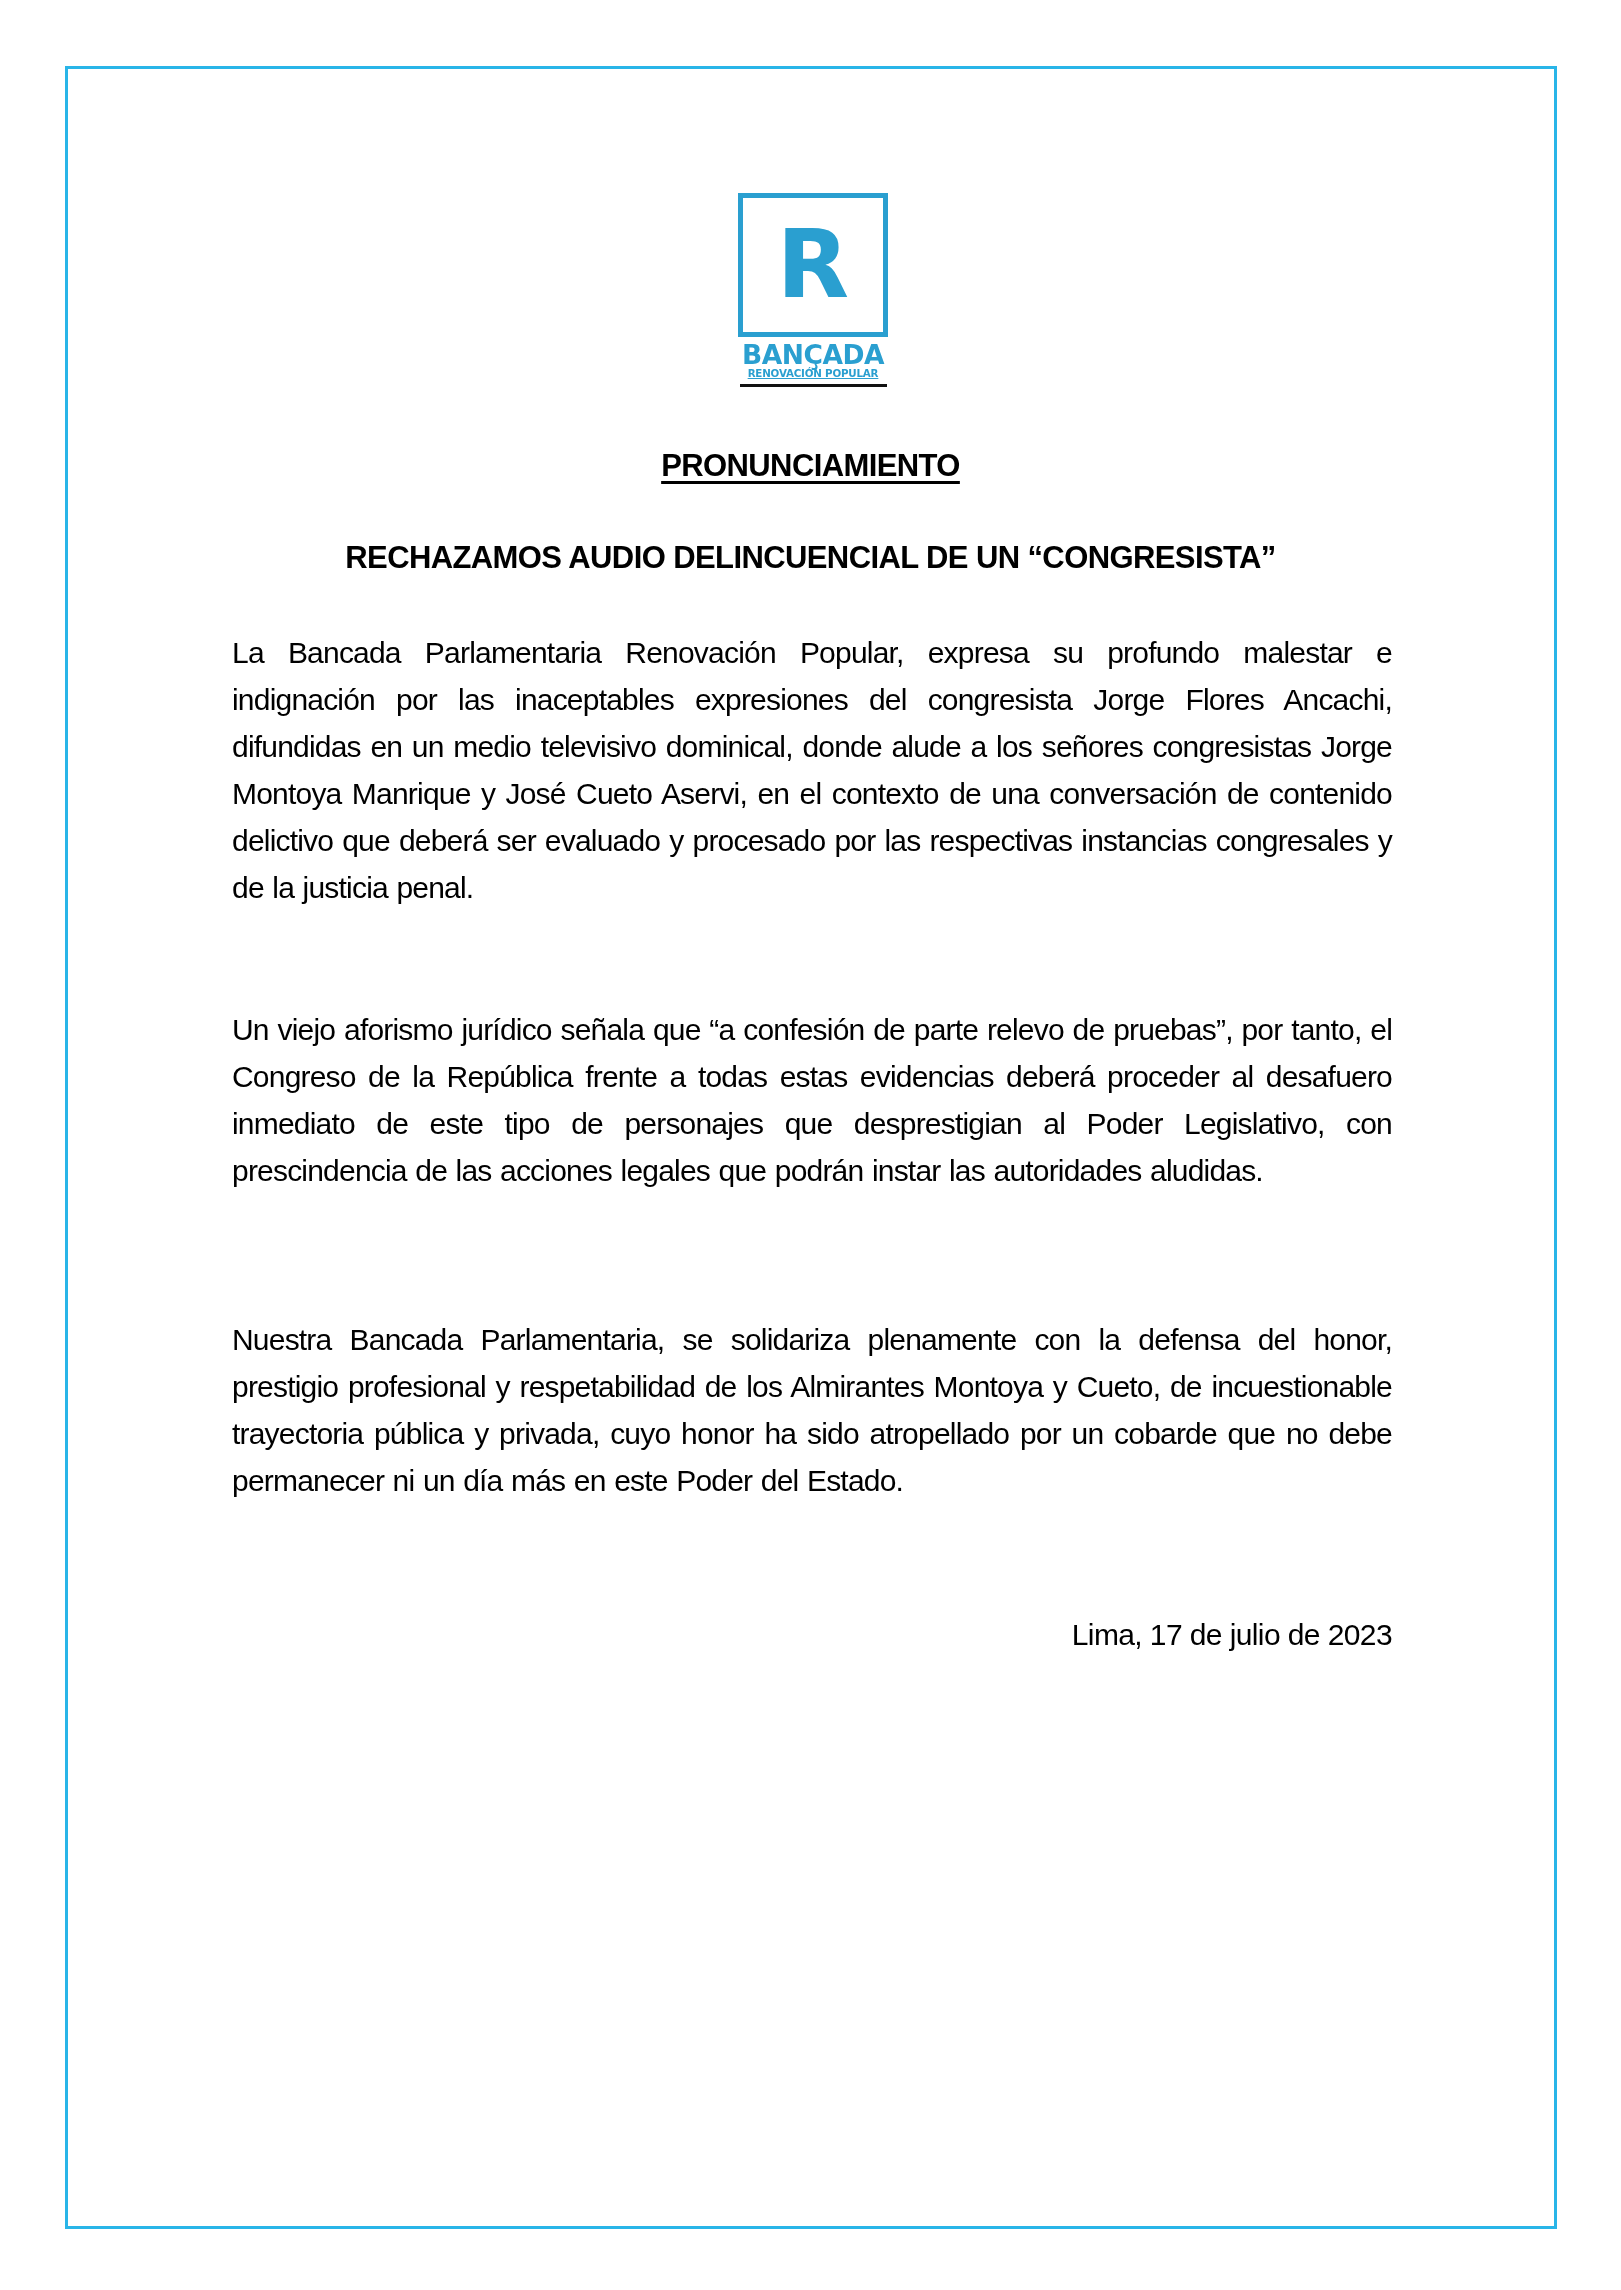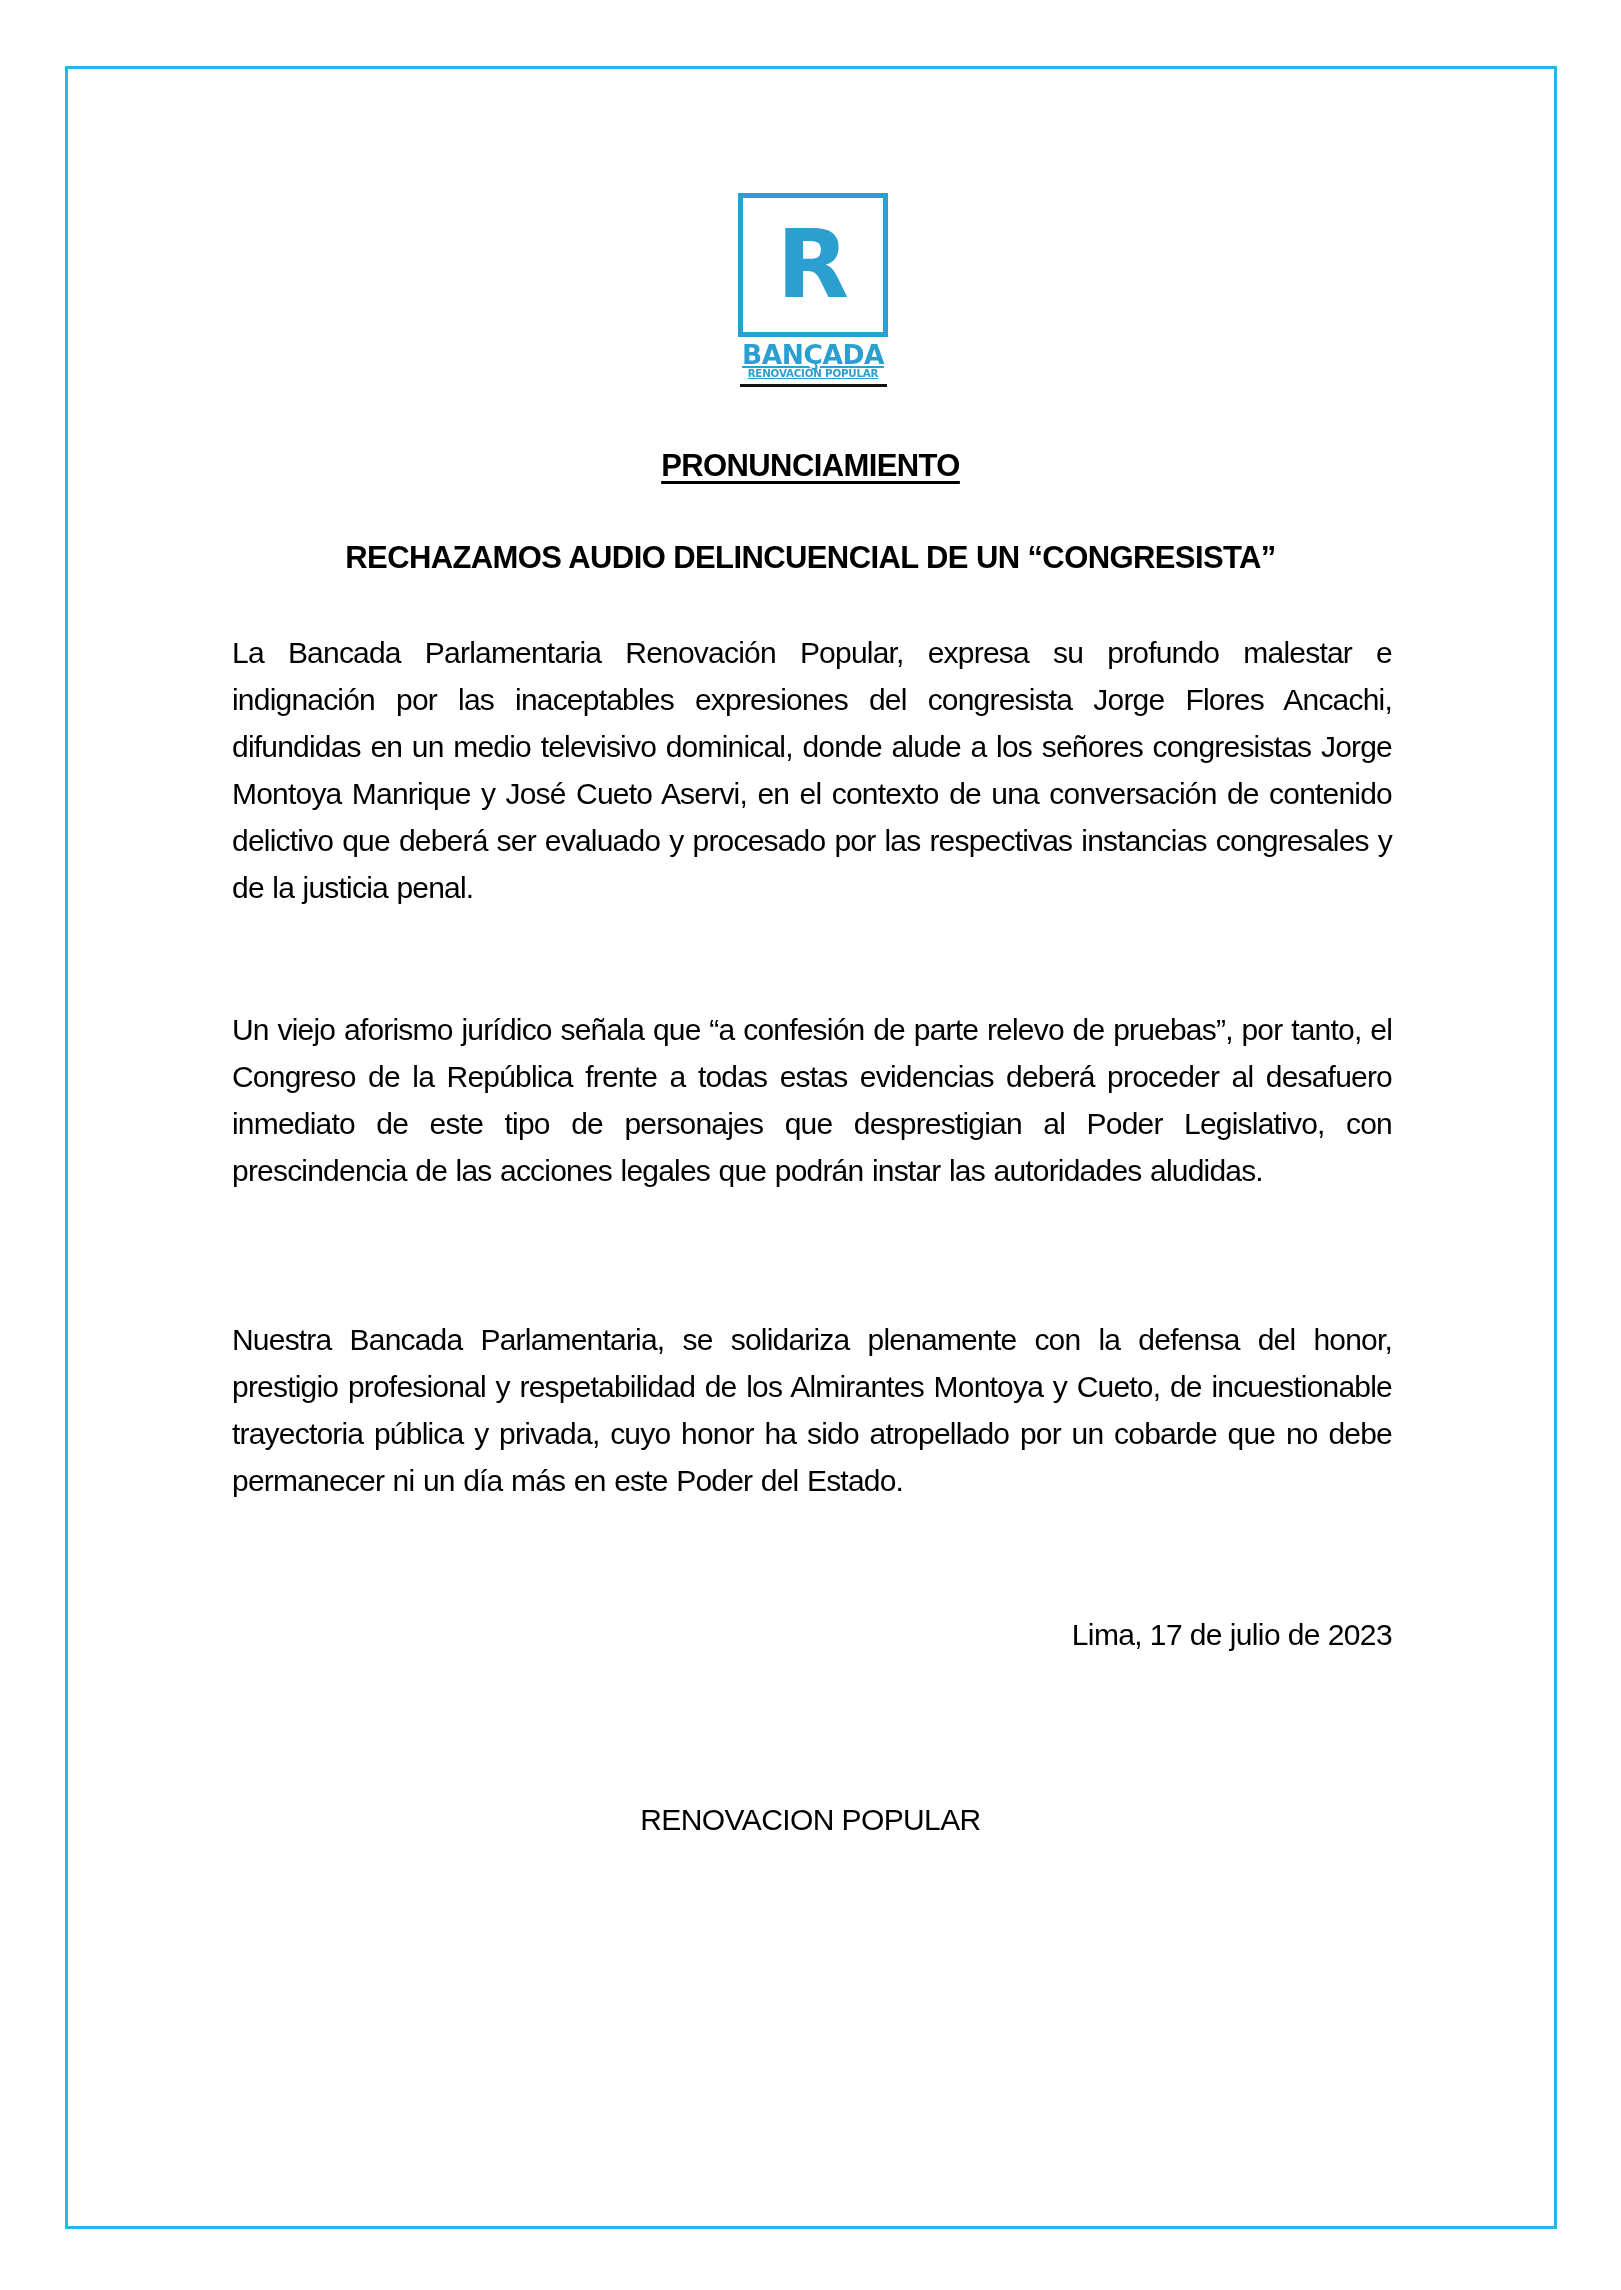--- a/index.html
+++ b/index.html
@@ -53,21 +53,20 @@
     .logo-title {
       margin-top: 3.9px;
       text-align: center;
       font-family: "DejaVu Sans", sans-serif;
       font-weight: bold;
       font-size: 26.5px;
       line-height: 27.4px;
       letter-spacing: -0.5px;
       color: #2a9fd0;
       transform: scaleX(1.0);
-      text-decoration: underline;
     }
     .logo-subtitle {
       text-align: center;
       font-family: "DejaVu Sans", sans-serif;
       font-weight: bold;
       font-size: 10.3px;
       line-height: 11.8px;
       letter-spacing: -0.2px;
       color: #2a9fd0;
       white-space: nowrap;
@@ -152,15 +151,14 @@
 <div class="heading heading-1">PRONUNCIAMIENTO</div>
 <div class="heading heading-2">RECHAZAMOS AUDIO DELINCUENCIAL DE UN “CONGRESISTA”</div>
 
 <div class="body para-1">La Bancada Parlamentaria Renovación Popular, expresa su profundo malestar e indignación por las inaceptables expresiones del congresista Jorge Flores Ancachi, difundidas en un medio televisivo  dominical, donde alude a los señores congresistas Jorge Montoya Manrique y José Cueto Aservi, en el contexto de una conversación de contenido delictivo que deberá ser evaluado y procesado por las respectivas instancias congresales y de la justicia penal.</div>
 <div class="body para-2">Un viejo aforismo jurídico señala que “a confesión de parte relevo de pruebas”, por tanto, el  Congreso de la República frente a todas estas evidencias deberá proceder al desafuero inmediato de este tipo de personajes que desprestigian al Poder Legislativo, con prescindencia de las acciones legales que podrán instar las autoridades aludidas.</div>
 <div class="body para-3">Nuestra Bancada Parlamentaria, se solidariza plenamente con la defensa del honor, prestigio profesional y respetabilidad de los Almirantes Montoya y Cueto, de incuestionable trayectoria pública y privada, cuyo honor ha sido atropellado por un cobarde que no debe permanecer ni un día más en este Poder del Estado.</div>
 
 <div class="date">Lima, 17 de julio de 2023</div>
 
 <div class="signature">
-  <div>RENOVACION POPULAR</div>
 </div>
 
 
 </body></html>

